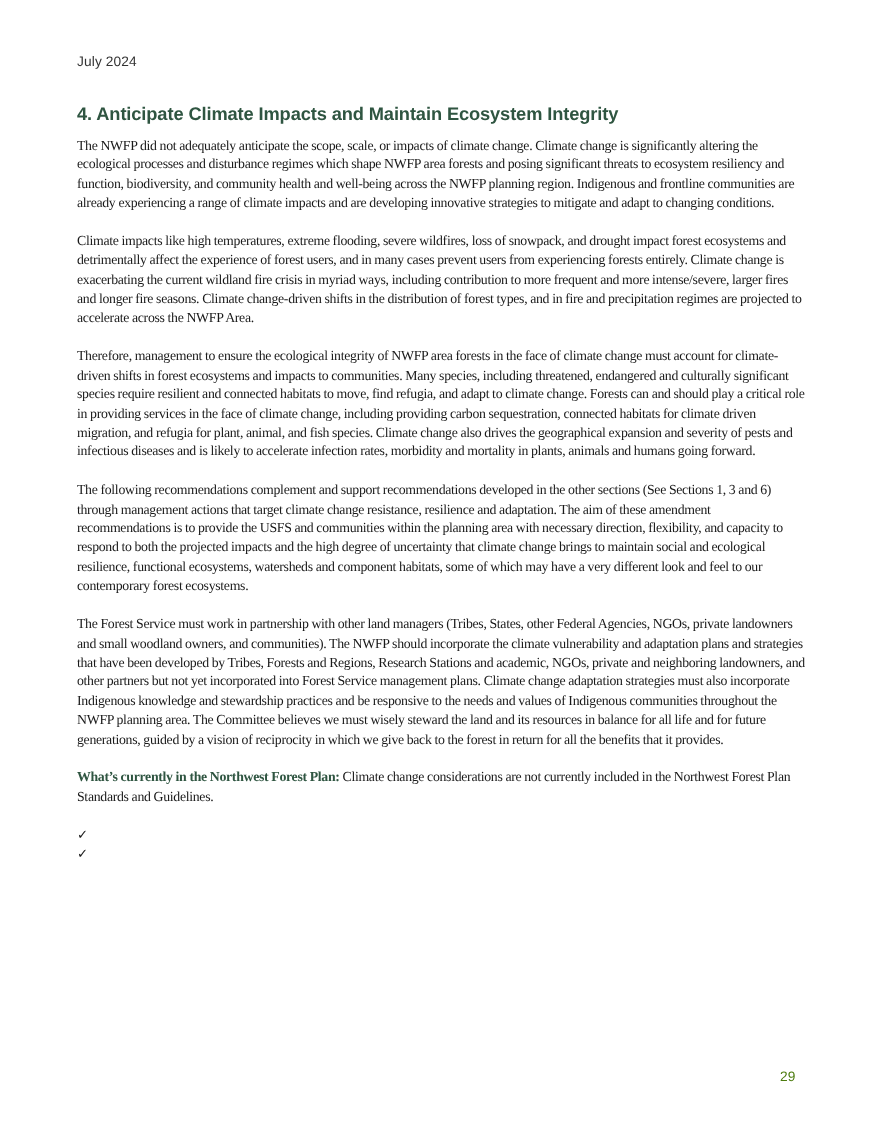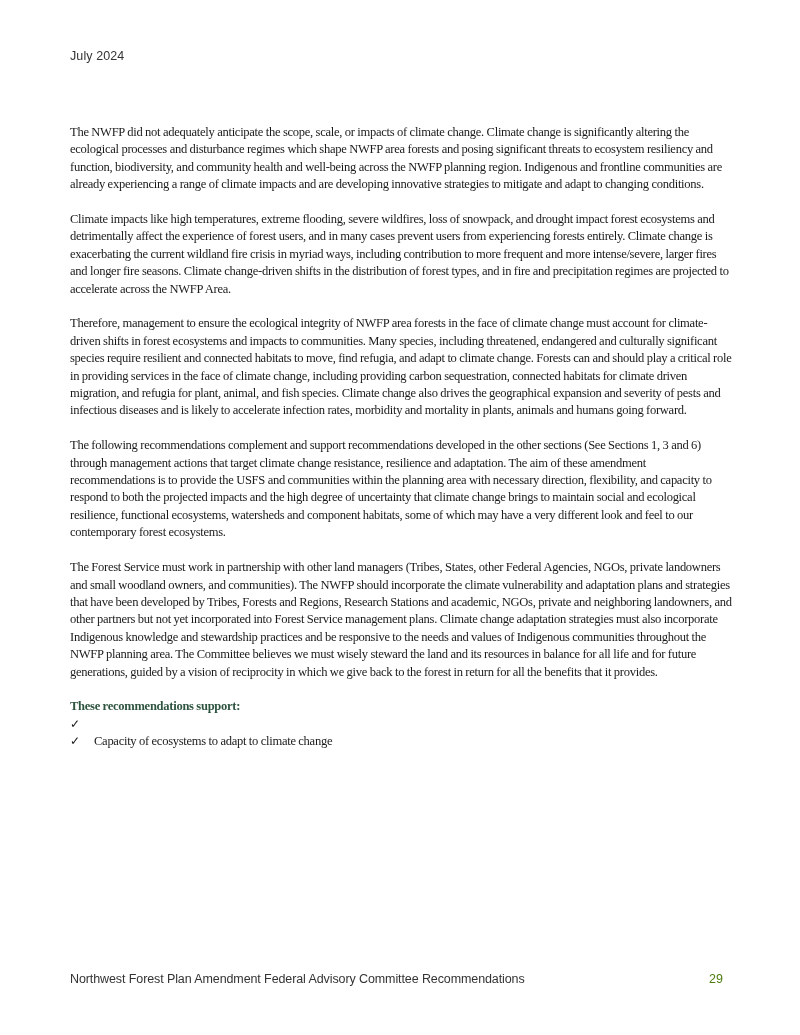--- a/index.html
+++ b/index.html
@@ -92,39 +92,38 @@
       color: #4d7c0f;
     }
   </style>
 </head>
 <body>
 
 <div class="page">
 
   <div class="header-date">July 2024</div>
 
+  <h2 class="section-title">4. Anticipate Climate Impacts and Maintain Ecosystem Integrity</h2>
 
   <div class="content">
     <p>The NWFP did not adequately anticipate the scope, scale, or impacts of climate change. Climate change is significantly altering the ecological processes and disturbance regimes which shape NWFP area forests and posing significant threats to ecosystem resiliency and function, biodiversity, and community health and well-being across the NWFP planning region. Indigenous and frontline communities are already experiencing a range of climate impacts and are developing innovative strategies to mitigate and adapt to changing conditions.</p>
     <p>Climate impacts like high temperatures, extreme flooding, severe wildfires, loss of snowpack, and drought impact forest ecosystems and detrimentally affect the experience of forest users, and in many cases prevent users from experiencing forests entirely. Climate change is exacerbating the current wildland fire crisis in myriad ways, including contribution to more frequent and more intense/severe, larger fires and longer fire seasons. Climate change-driven shifts in the distribution of forest types, and in fire and precipitation regimes are projected to accelerate across the NWFP Area.</p>
     <p>Therefore, management to ensure the ecological integrity of NWFP area forests in the face of climate change must account for climate-driven shifts in forest ecosystems and impacts to communities. Many species, including threatened, endangered and culturally significant species require resilient and connected habitats to move, find refugia, and adapt to climate change. Forests can and should play a critical role in providing services in the face of climate change, including providing carbon sequestration, connected habitats for climate driven migration, and refugia for plant, animal, and fish species. Climate change also drives the geographical expansion and severity of pests and infectious diseases and is likely to accelerate infection rates, morbidity and mortality in plants, animals and humans going forward.</p>
     <p>The following recommendations complement and support recommendations developed in the other sections (See Sections 1, 3 and 6) through management actions that target climate change resistance, resilience and adaptation.  The aim of these amendment recommendations is to provide the USFS and communities within the planning area with necessary direction, flexibility, and capacity to respond to both the projected impacts and the high degree of uncertainty that climate change brings to maintain social and ecological resilience, functional ecosystems, watersheds and component habitats, some of which may have a very different look and feel to our contemporary forest ecosystems.</p>
     <p>The Forest Service must work in partnership with other land managers (Tribes, States, other Federal Agencies, NGOs, private landowners and small woodland owners, and communities). The NWFP should incorporate the climate vulnerability and adaptation plans and strategies that have been developed by Tribes, Forests and Regions, Research Stations and academic, NGOs, private and neighboring landowners, and other partners but not yet incorporated into Forest Service management plans. Climate change adaptation strategies must also incorporate Indigenous knowledge and stewardship practices and be responsive to the needs and values of Indigenous communities throughout the NWFP planning area. The Committee believes we must wisely steward the land and its resources in balance for all life and for future generations, guided by a vision of reciprocity in which we give back to the forest in return for all the benefits that it provides.</p>
 
+    <p><span class="label-green">What’s currently in the Northwest Forest Plan:</span><span> Climate change considerations are not currently included in the Northwest Forest Plan Standards and Guidelines.</span></p>
 
     <div class="support-block">
-      <div class="support-heading label-green">These recommendations support:</div>
       <ul class="support-list">
         <li>
           <span class="check-icon">✓</span>
         </li>
         <li>
           <span class="check-icon">✓</span>
-          <span>Capacity of ecosystems to adapt to climate change</span>
         </li>
       </ul>
     </div>
   </div>
 
-  <div class="footer-title">Northwest Forest Plan Amendment Federal Advisory Committee Recommendations</div>
   <div class="footer-page">29</div>
 
 </div>
 
 </body></html>

